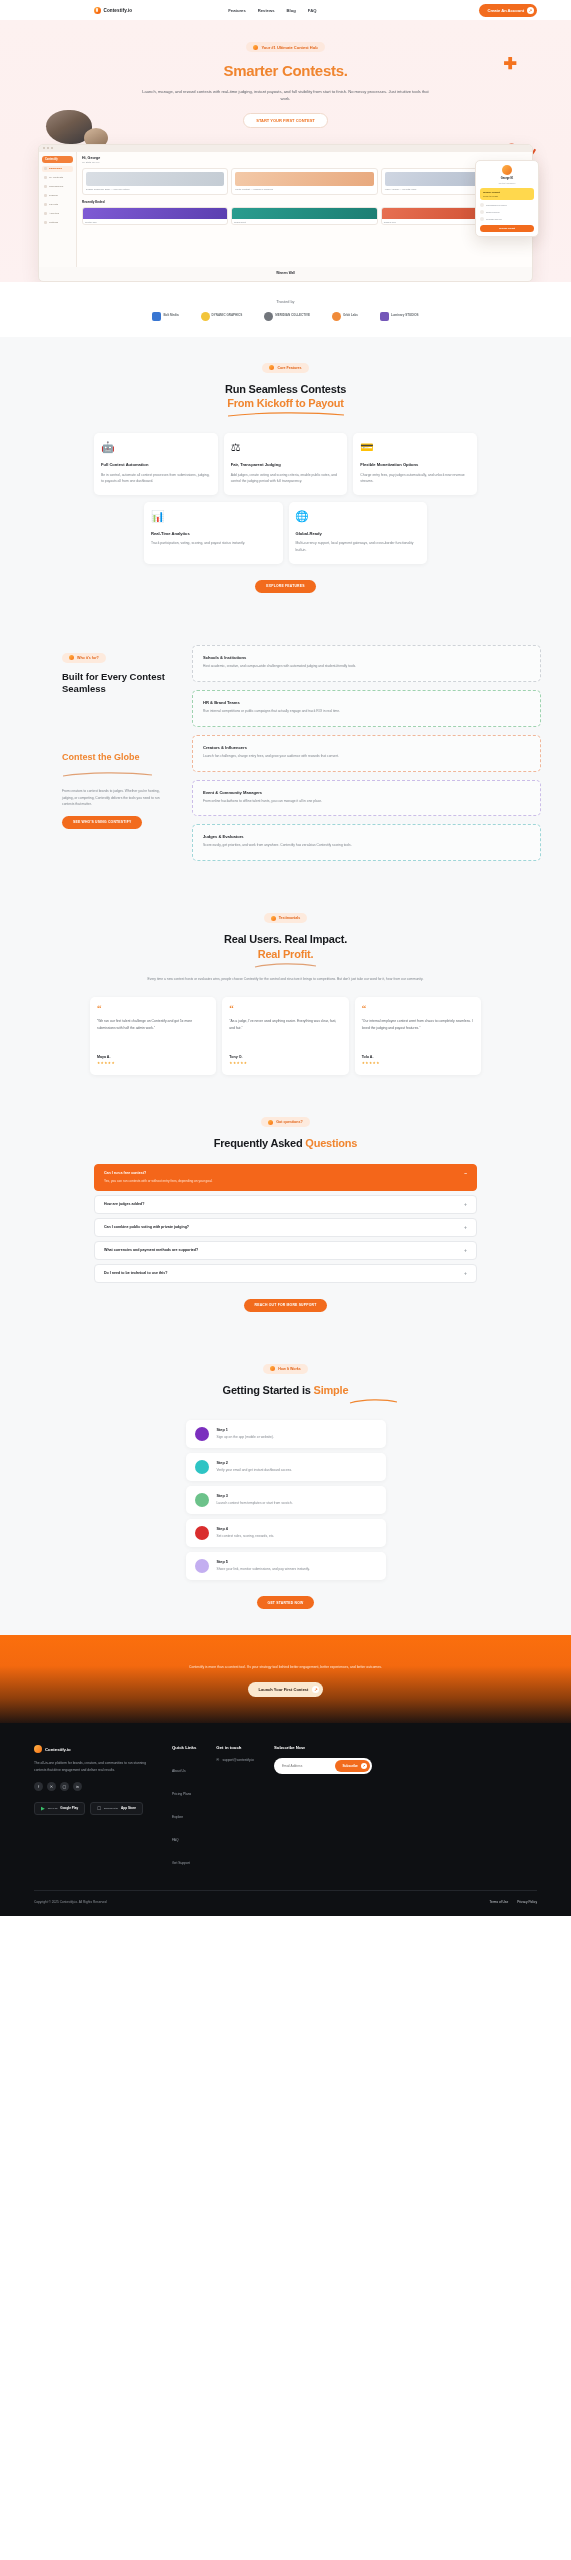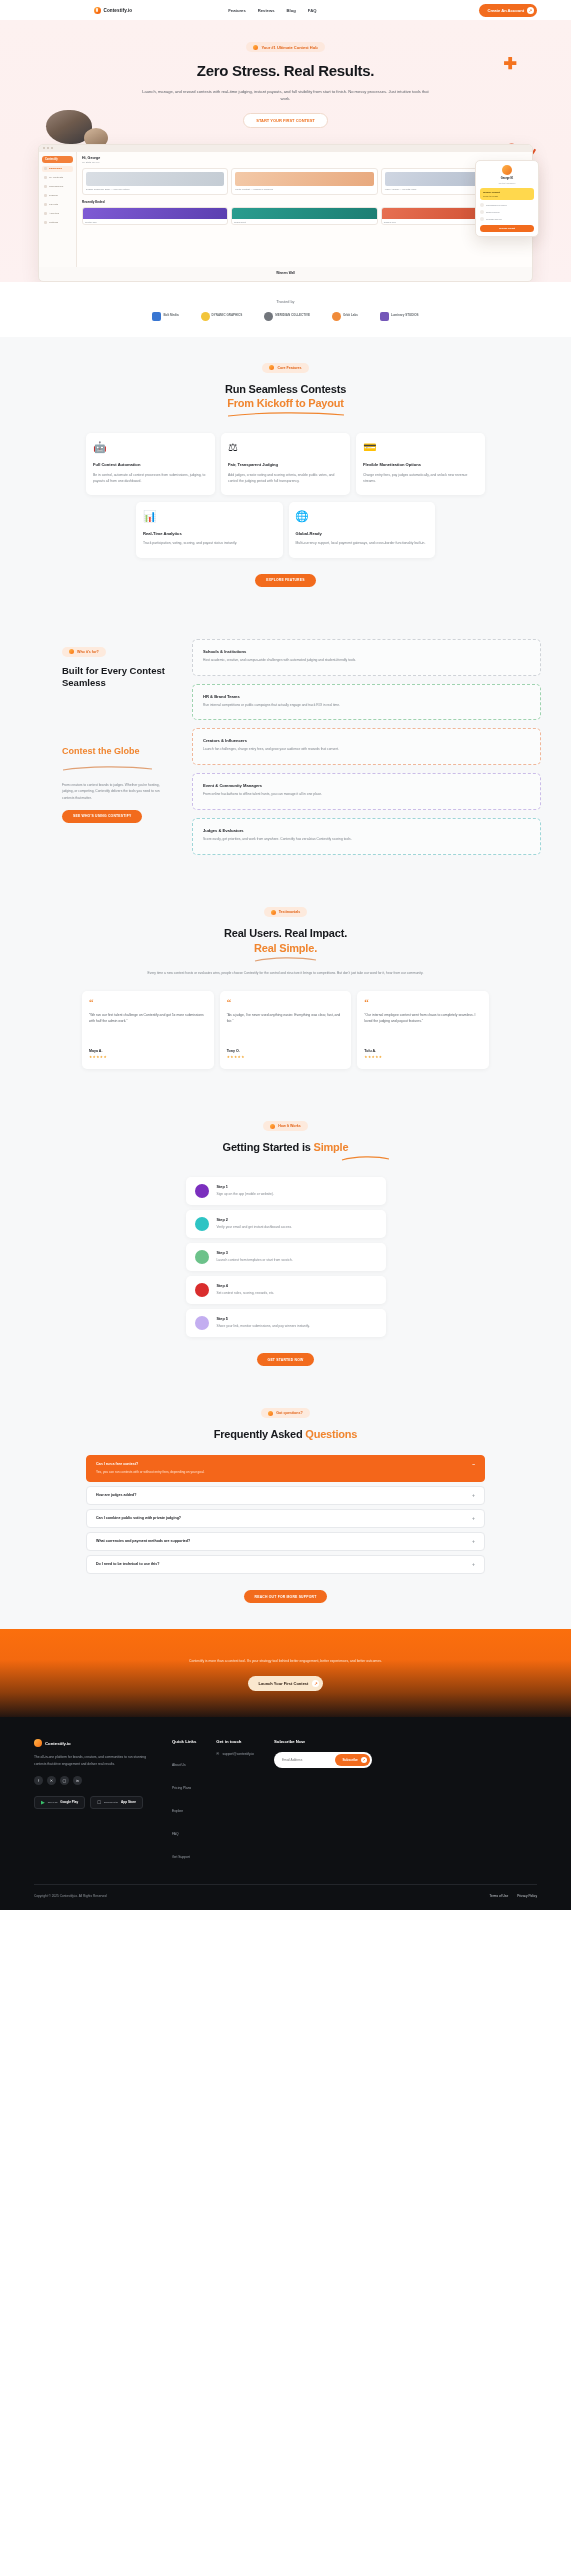--- a/index.html
+++ b/index.html
@@ -132,21 +132,21 @@
 
   
   .trusted{background:#fff;padding:18px 0 16px;}
   .trusted .lbl{text-align:center;font-size:3.6px;color:#8d9298;font-weight:600;}
   .logos{display:flex;align-items:center;justify-content:center;gap:22px;margin-top:8px;}
   .logo{display:flex;align-items:center;gap:2px;opacity:.95;}
   .logo .mk{width:9px;height:9px;border-radius:2px;}
   .logo .tx{font-size:3px;font-weight:700;color:#5e6468;line-height:1.2;}
 
   
-  .sec{padding:26px 8px;background:#f7f8f9;}
+  .sec{padding:26px 16px;background:#f7f8f9;}
   .eyebrow{margin:0 auto;width:max-content;display:flex;align-items:center;gap:3px;
     background:#fdeadd;border-radius:20px;padding:2.5px 7px;}
   .eyebrow .d{width:5px;height:5px;border-radius:50%;
     background:linear-gradient(135deg,#ffb347,#f97316);}
   .eyebrow span{font-size:3.6px;color:#e2651a;font-weight:600;}
   .sec h2{text-align:center;margin-top:9px;font-size:11px;font-weight:800;
     color:#17191d;letter-spacing:-.2px;line-height:1.3;}
   .sec h2 .or{color:#f0852f;}
   .ul-deco{display:block;margin:2px auto 0;}
 
@@ -275,21 +275,21 @@
   <section class="hero">
     <span class="plus-deco">✚</span>
     <span class="x-deco">✖</span>
 
     <div class="pill">
       <span class="pill-dot"></span>
       <span class="pill-txt">Your #1 Ultimate Contest Hub</span>
     </div>
 
     <h1>
-      <span class="l2">Zero Stress. Real Results.</span>
+      <span class="l1">Smarter Contests.</span>
     </h1>
     <p class="sub">Launch, manage, and reward contests with real-time judging, instant payouts, and full visibility from start to finish. No messy processes. Just intuitive tools that work.</p>
     <button class="hero-btn">START YOUR FIRST CONTEST</button>
 
     <div class="avatar-blob"></div>
     <div class="avatar-blob2"></div>
 
     <svg class="squiggle" viewBox="0 0 40 40">
       <path d="M4 34 C10 22 18 14 30 10" stroke="#f0852f" stroke-width="1.2" fill="none" stroke-dasharray="3 2"></path>
       <path d="M26 8 L31 10 L28 15" stroke="#f0852f" stroke-width="1.2" fill="none"></path>
@@ -514,21 +514,21 @@
     </div>
   </section>
 
   <section class="sec">
     <div class="eyebrow">
       <span class="d"></span>
       <span>Testimonials</span>
     </div>
     <h2>
       <span>Real Users. Real Impact.</span><br>
-      <span class="or">Real Simple.</span>
+      <span class="or">Real Profit.</span>
     </h2>
     <svg class="ul-deco" width="64" height="5" viewBox="0 0 64 5">
       <path d="M1 4 C18 0 45 0 62 3" stroke="#e0a074" stroke-width="1.1" fill="none"></path>
     </svg>
     <p class="tdesc">Every time a new contest hosts or evaluates wins, people choose Contestify for the control and structure it brings to competitions. But don't just take our word for it, hear from our community.</p>
 
     <div class="tcards">
       <div class="tcard">
         <div class="quote">“</div>
         <p>“We ran our first talent challenge on Contestify and got 5x more submissions with half the admin work.”</p>
@@ -543,20 +543,58 @@
       </div>
       <div class="tcard">
         <div class="quote">“</div>
         <p>“Our internal employee contest went from chaos to completely seamless. I loved the judging and payout features.”</p>
         <div class="tname">Tolu A.</div>
         <div class="stars">★★★★★</div>
       </div>
     </div>
   </section>
 
+  <section class="sec" style="padding-top:16px;">
+    <div class="eyebrow">
+      <span class="d"></span>
+      <span>Got questions?</span>
+    </div>
+    <h2>
+      <span>Frequently Asked </span><span class="or">Questions</span>
+    </h2>
+
+    <div class="faqs">
+      <div class="faq open">
+        <div>
+          <div class="q">Can I run a free contest?</div>
+          <div class="a">Yes, you can run contests with or without entry fees, depending on your goal.</div>
+        </div>
+        <div class="sign">–</div>
+      </div>
+      <div class="faq">
+        <div class="q">How are judges added?</div>
+        <div class="sign">+</div>
+      </div>
+      <div class="faq">
+        <div class="q">Can I combine public voting with private judging?</div>
+        <div class="sign">+</div>
+      </div>
+      <div class="faq">
+        <div class="q">What currencies and payment methods are supported?</div>
+        <div class="sign">+</div>
+      </div>
+      <div class="faq">
+        <div class="q">Do I need to be technical to use this?</div>
+        <div class="sign">+</div>
+      </div>
+    </div>
+
+    <button class="orange-btn">REACH OUT FOR MORE SUPPORT</button>
+  </section>
+
   <section class="sec">
     <div class="eyebrow">
       <span class="d"></span>
       <span>How It Works</span>
     </div>
     <h2>
       <span>Getting Started is </span><span class="or">Simple</span>
     </h2>
     <svg class="ul-deco" width="50" height="5" viewBox="0 0 50 5" style="margin-left:333px;">
       <path d="M1 4 C14 0 36 0 48 3" stroke="#f0852f" stroke-width="1.1" fill="none"></path>
@@ -594,58 +632,20 @@
       <div class="step">
         <span class="sdot" style="background:#c3aef0"></span>
         <div class="txt">
           <h4>Step 5</h4>
           <p>Share your link, monitor submissions, and pay winners instantly.</p>
         </div>
       </div>
     </div>
 
     <button class="orange-btn">GET STARTED NOW</button>
-  </section>
-
-  <section class="sec" style="padding-top:16px;">
-    <div class="eyebrow">
-      <span class="d"></span>
-      <span>Got questions?</span>
-    </div>
-    <h2>
-      <span>Frequently Asked </span><span class="or">Questions</span>
-    </h2>
-
-    <div class="faqs">
-      <div class="faq open">
-        <div>
-          <div class="q">Can I run a free contest?</div>
-          <div class="a">Yes, you can run contests with or without entry fees, depending on your goal.</div>
-        </div>
-        <div class="sign">–</div>
-      </div>
-      <div class="faq">
-        <div class="q">How are judges added?</div>
-        <div class="sign">+</div>
-      </div>
-      <div class="faq">
-        <div class="q">Can I combine public voting with private judging?</div>
-        <div class="sign">+</div>
-      </div>
-      <div class="faq">
-        <div class="q">What currencies and payment methods are supported?</div>
-        <div class="sign">+</div>
-      </div>
-      <div class="faq">
-        <div class="q">Do I need to be technical to use this?</div>
-        <div class="sign">+</div>
-      </div>
-    </div>
-
-    <button class="orange-btn">REACH OUT FOR MORE SUPPORT</button>
   </section>
 
   <section class="cta-band">
     <p>Contestify is more than a contest tool. It's your strategy tool behind better engagement, better experiences, and better outcomes.</p>
     <button class="btn">
       <span>Launch Your First Contest</span>
       <span class="circ">↗</span>
     </button>
   </section>
 

